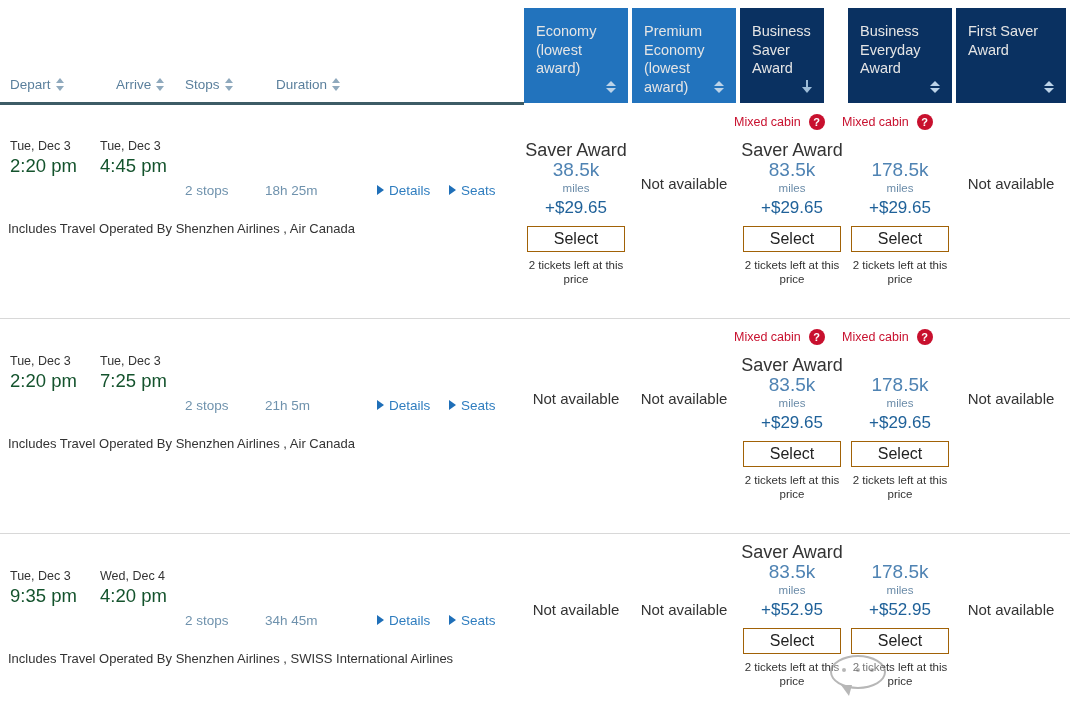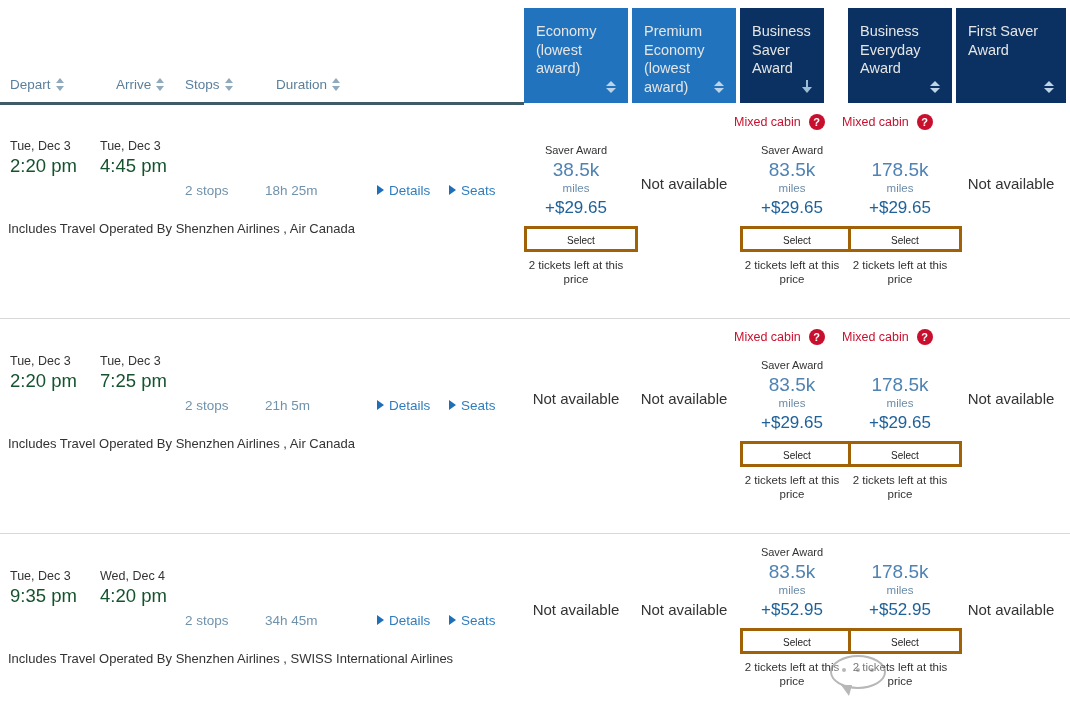--- a/index.html
+++ b/index.html
@@ -214,21 +214,21 @@
     font-size: 11px;
     font-weight: bold;
     line-height: 16px;
     text-align: center;
     margin-left: 8px;
     vertical-align: middle;
   }
   .mixed .mtxt { vertical-align: middle; }
 
   .saver-label {
-    font-size: 11px;
+    font-size: 18px;
     color: #333333;
     line-height: 15px;
   }
   .miles-num {
     font-size: 19px;
     color: #4f83b3;
     line-height: 23px;
   }
   .miles-word {
     font-size: 11.5px;
@@ -237,27 +237,27 @@
   }
   .cash {
     font-size: 17px;
     color: #1f6199;
     line-height: 22px;
     margin-top: 2px;
   }
   .select-btn {
     display: inline-block;
     box-sizing: border-box;
-    width: 114px;
+    width: 98px;
     height: 26px;
     line-height: 24px;
-    border: 3px solid #a16207;
+    border: 1px solid #a16207;
     background: #ffffff;
     color: #222222;
-    font-size: 10px;
+    font-size: 16px;
     text-align: center;
     margin-top: 7px;
     cursor: pointer;
   }
   .tickets-left {
     font-size: 11.5px;
     color: #333333;
     line-height: 14px;
     margin-top: 6px;
   }

